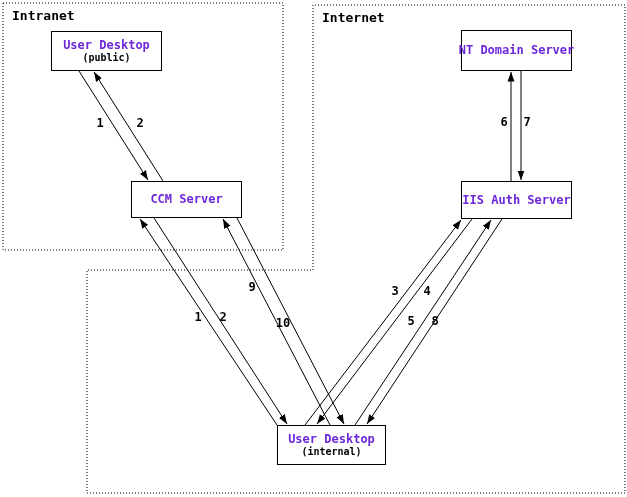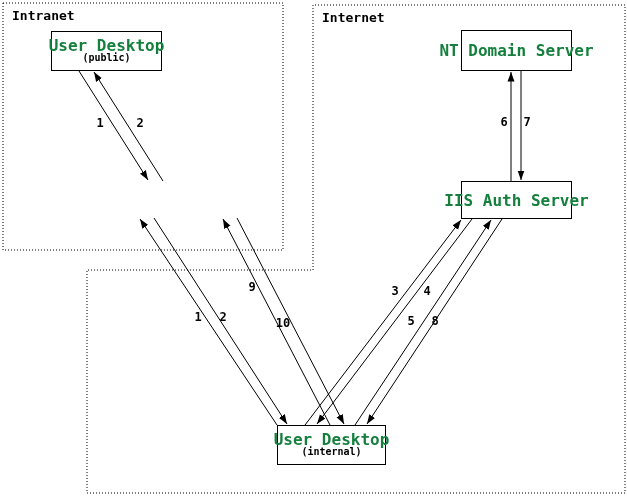--- a/index.html
+++ b/index.html
@@ -13,21 +13,21 @@
   line.edge { stroke:#000; stroke-width:1; }
   .zone-label {
     position:absolute; font-size:13px; font-weight:bold; color:#000;
     white-space:nowrap; line-height:13px;
   }
   .node {
     position:absolute; border:1px solid #000; background:#fff;
     display:flex; flex-direction:column; align-items:center; justify-content:center;
     box-sizing:border-box; text-align:center;
   }
-  .node-title { font-size:16px; font-weight:bold; line-height:13px; white-space:nowrap; color:#15803d; }
+  .node-title { font-size:12px; font-weight:bold; line-height:13px; white-space:nowrap; color:#6d28d9; }
   .node-subtitle { font-size:10px; font-weight:bold; line-height:11px; white-space:nowrap; color:#000; }
   .edge-label {
     position:absolute; font-size:12px; font-weight:bold; color:#000;
     transform:translate(-50%,-50%); line-height:12px; white-space:nowrap;
   }
 </style>
 </head>
 <body>
 
 <div id="stage" style="background: rgb(255, 255, 255);">
@@ -67,20 +67,23 @@
     <div class="edge-label" style="left: 411px; top: 321px;">5</div>
     <div class="edge-label" style="left: 435px; top: 321px;">8</div>
     <div class="edge-label" style="left: 252px; top: 287px;">9</div>
     <div class="edge-label" style="left: 283px; top: 287px; margin-top: 36px;">10</div>
     <div class="edge-label" style="left: 504px; top: 122px;">6</div>
     <div class="edge-label" style="left: 527px; top: 122px;">7</div>
     <div class="node" style="left: 51px; top: 31px; width: 111px; height: 40px;">
       <div class="node-title">User Desktop</div>
       <div class="node-subtitle">(public)</div>
     </div>
+    <div class="node" style="left: 131px; top: 181px; width: 111px; height: 37px;">
+      <div class="node-title">CCM Server</div>
+    </div>
     <div class="node" style="left: 461px; top: 181px; width: 111px; height: 38px;">
       <div class="node-title">IIS Auth Server</div>
     </div>
     <div class="node" style="left: 461px; top: 30px; width: 111px; height: 41px;">
       <div class="node-title">NT Domain Server</div>
     </div>
     <div class="node" style="left: 277px; top: 425px; width: 109px; height: 40px;">
       <div class="node-title">User Desktop</div>
       <div class="node-subtitle">(internal)</div>
     </div>

